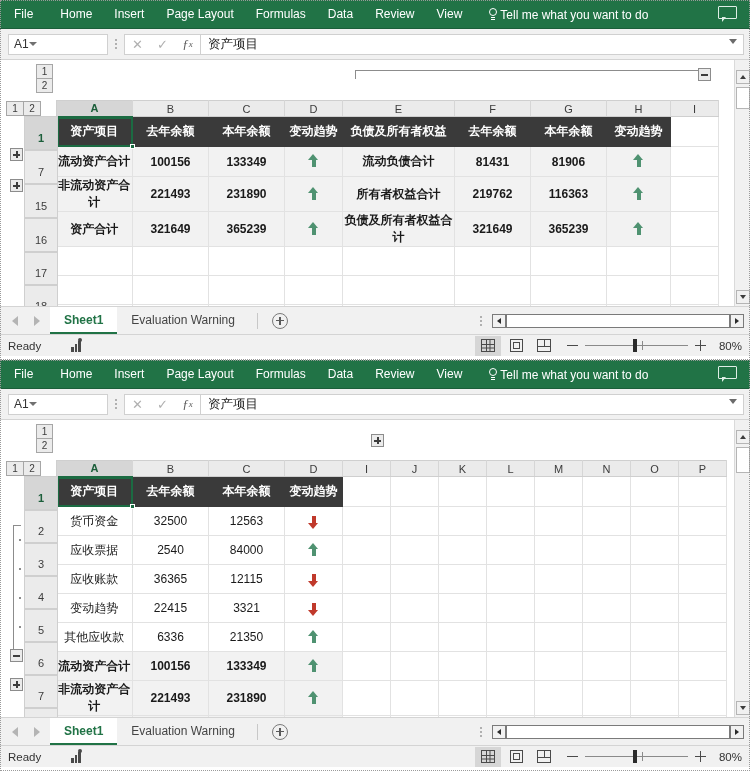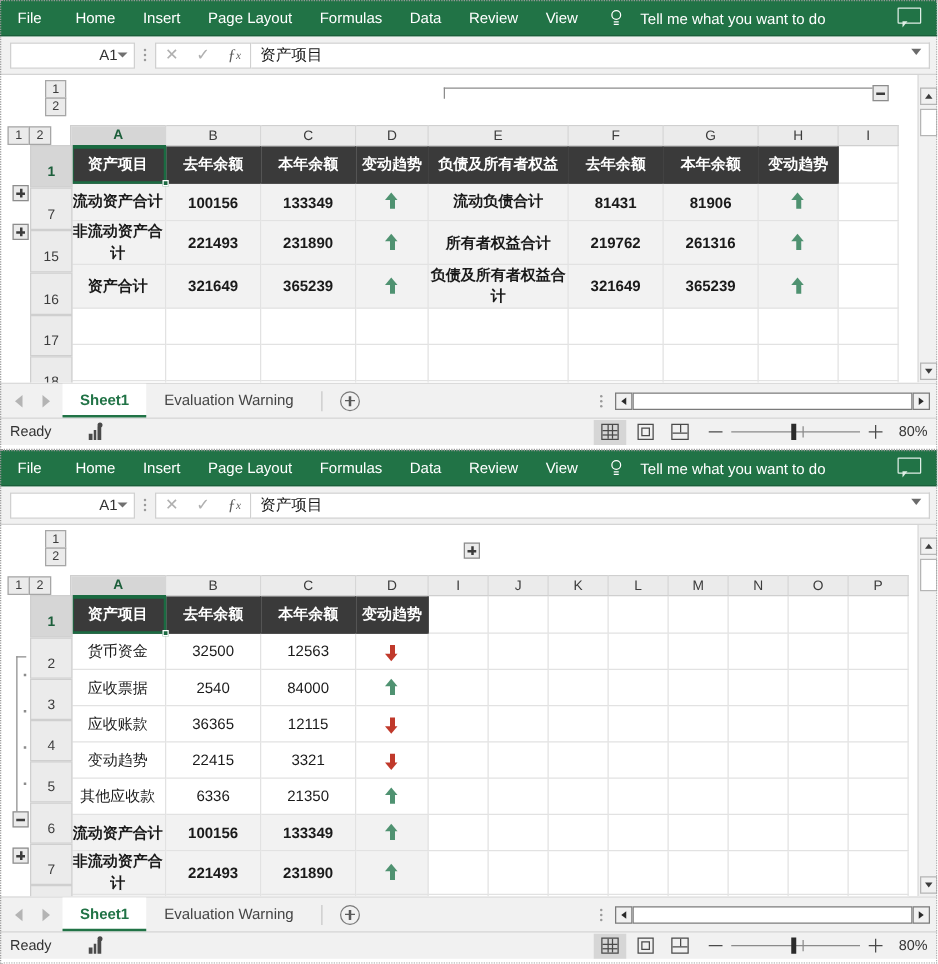--- a/index.html
+++ b/index.html
@@ -19,21 +19,21 @@
     position:relative;box-sizing:border-box;
   }
   .ribbon::after{
     content:"";position:absolute;left:0;right:0;bottom:0;height:1px;background:#1b5e3a;
   }
   .rtab{
     color:#ffffff;font-size:12px;padding:0 11px;line-height:29px;height:29px;
     white-space:nowrap;cursor:default;
   }
   .rtab.first{padding-left:14px;padding-right:16px;}
-  .tellme-wrap{display:flex;align-items:flex-end;margin-left:14px;gap:13px;}
+  .tellme-wrap{display:flex;align-items:flex-end;margin-left:14px;gap:1px;}
   .bulb{width:12px;height:14px;position:relative;flex:none;}
   .bulb .b1{
     position:absolute;left:2px;top:0;width:8px;height:8px;border-radius:50%;
     border:1.4px solid #ffffff;box-sizing:border-box;
   }
   .bulb .b2{position:absolute;left:4px;top:9px;width:4px;height:1.4px;background:#fff;}
   .bulb .b3{position:absolute;left:4px;top:11.5px;width:4px;height:1.4px;background:#fff;}
   .tellme{color:#fff;font-size:12px;white-space:nowrap;}
   .share-ico{
     position:absolute;right:12px;top:6px;width:20px;height:16px;
@@ -47,21 +47,21 @@
     border-left:4px solid #dfeee6;border-bottom:5px solid transparent;
   }
 
   
   .fbar{
     height:31px;background:#f1f1f1;display:flex;align-items:center;
     border-bottom:1px solid #d4d4d4;box-sizing:border-box;padding:0 6px;
   }
   .namebox{
     width:100px;height:21px;background:#fff;border:1px solid #d0d0d0;
-    display:flex;align-items:center;justify-content:flex-end;
+    display:flex;align-items:center;justify-content:flex-start;
     padding:0 5px;box-sizing:border-box;margin-left:2px;
   }
   .namebox .nbtxt{font-size:12px;color:#333;}
   .namebox .nbarr{
     width:0;height:0;border-left:4px solid transparent;border-right:4px solid transparent;
     border-top:4px solid #707070;
   }
   .dots-v{
     width:10px;height:21px;margin:0 3px;display:flex;flex-direction:column;
     align-items:center;justify-content:center;gap:2px;
@@ -397,21 +397,21 @@
           <td class="cell sumrow"><span class="arr up"><i class="head"></i><i class="stem"></i></span></td>
           <td class="cell empty"></td>
         </tr>
         <tr style="height:30px;">
           <td class="cell sumrow">非流动资产合计</td>
           <td class="cell sumrow">221493</td>
           <td class="cell sumrow">231890</td>
           <td class="cell sumrow"><span class="arr up"><i class="head"></i><i class="stem"></i></span></td>
           <td class="cell sumrow">所有者权益合计</td>
           <td class="cell sumrow">219762</td>
-          <td class="cell sumrow">261316</td>
+          <td class="cell sumrow">116363</td>
           <td class="cell sumrow"><span class="arr up"><i class="head"></i><i class="stem"></i></span></td>
           <td class="cell empty"></td>
         </tr>
         <tr style="height:30px;">
           <td class="cell sumrow">资产合计</td>
           <td class="cell sumrow">321649</td>
           <td class="cell sumrow">365239</td>
           <td class="cell sumrow"><span class="arr up"><i class="head"></i><i class="stem"></i></span></td>
           <td class="cell sumrow">负债及所有者权益合计</td>
           <td class="cell sumrow">321649</td>

